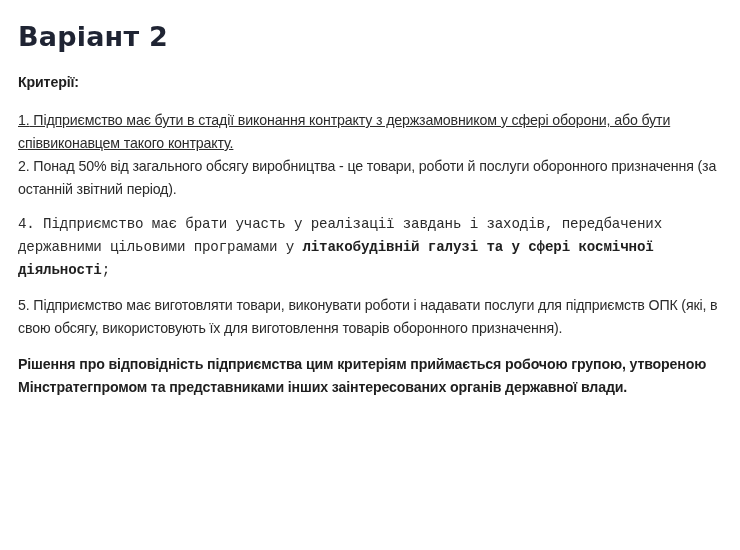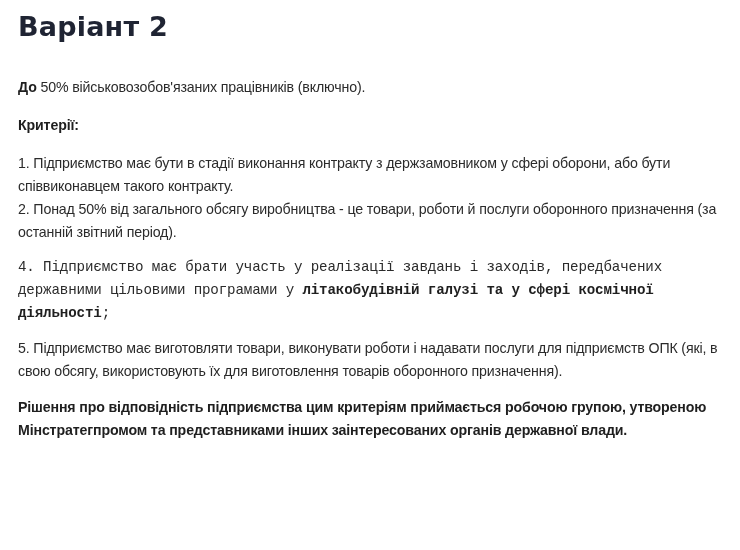--- a/index.html
+++ b/index.html
@@ -17,49 +17,48 @@
     .page {
       padding: 0 18px;
       box-sizing: border-box;
     }
     .title {
       font-family: "DejaVu Sans", "Liberation Sans", sans-serif;
       font-weight: bold;
       font-size: 27px;
       color: #1f2433;
       margin: 0;
-      padding-top: 8px;
+      padding-top: 18px;
       height: 38px;
       line-height: 38px;
       letter-spacing: 0.2px;
     }
     p {
       margin: 0;
       font-size: 14.2px;
       line-height: 23px;
       letter-spacing: -0.15px;
     }
     .p-limit { margin-top: 30px; }
     .p-intro { margin-top: 16px; }
     .p-criteria-head { margin-top: 15px; }
-    .p-c1 { margin-top: 15px; }
+    .p-c1 { margin-top: 15px; text-decoration: underline; }
     .p-c2 { }
     .p-c3 { margin-top: 12px; }
     .p-c4 { margin-top: 12px; font-family: Liberation Mono, monospace; }
     .p-c5 { margin-top: 12px; }
     .p-decision { margin-top: 13px; }
     b { font-weight: bold; color: #1f1f1f; }
   </style>
 </head>
 <body>
 
 <div class="page">
   <h1 class="title">Варіант 2</h1>
 
-  <p class="p-limit"><b>До</b><span> 50% військовозобов'язаних працівників (включно).</span></p>
 
 
   <p class="p-criteria-head"><b>Критерії:</b></p>
 
   <p class="p-c1"><span>1.</span><span> Підприємство має бути в стадії виконання контракту з держзамовником у сфері оборони, або бути співвиконавцем такого контракту.</span></p>
 
   <p class="p-c2"><span>2.</span><span> Понад 50% від загального обсягу виробництва - це товари, роботи й послуги оборонного призначення (за останній звітний період).</span></p>
 
 
   <p class="p-c4"><span>4.</span><span> Підприємство має брати участь у реалізації завдань і заходів, передбачених державними цільовими програмами у </span><b>літакобудівній галузі та у сфері космічної діяльності</b><span>;</span></p>

